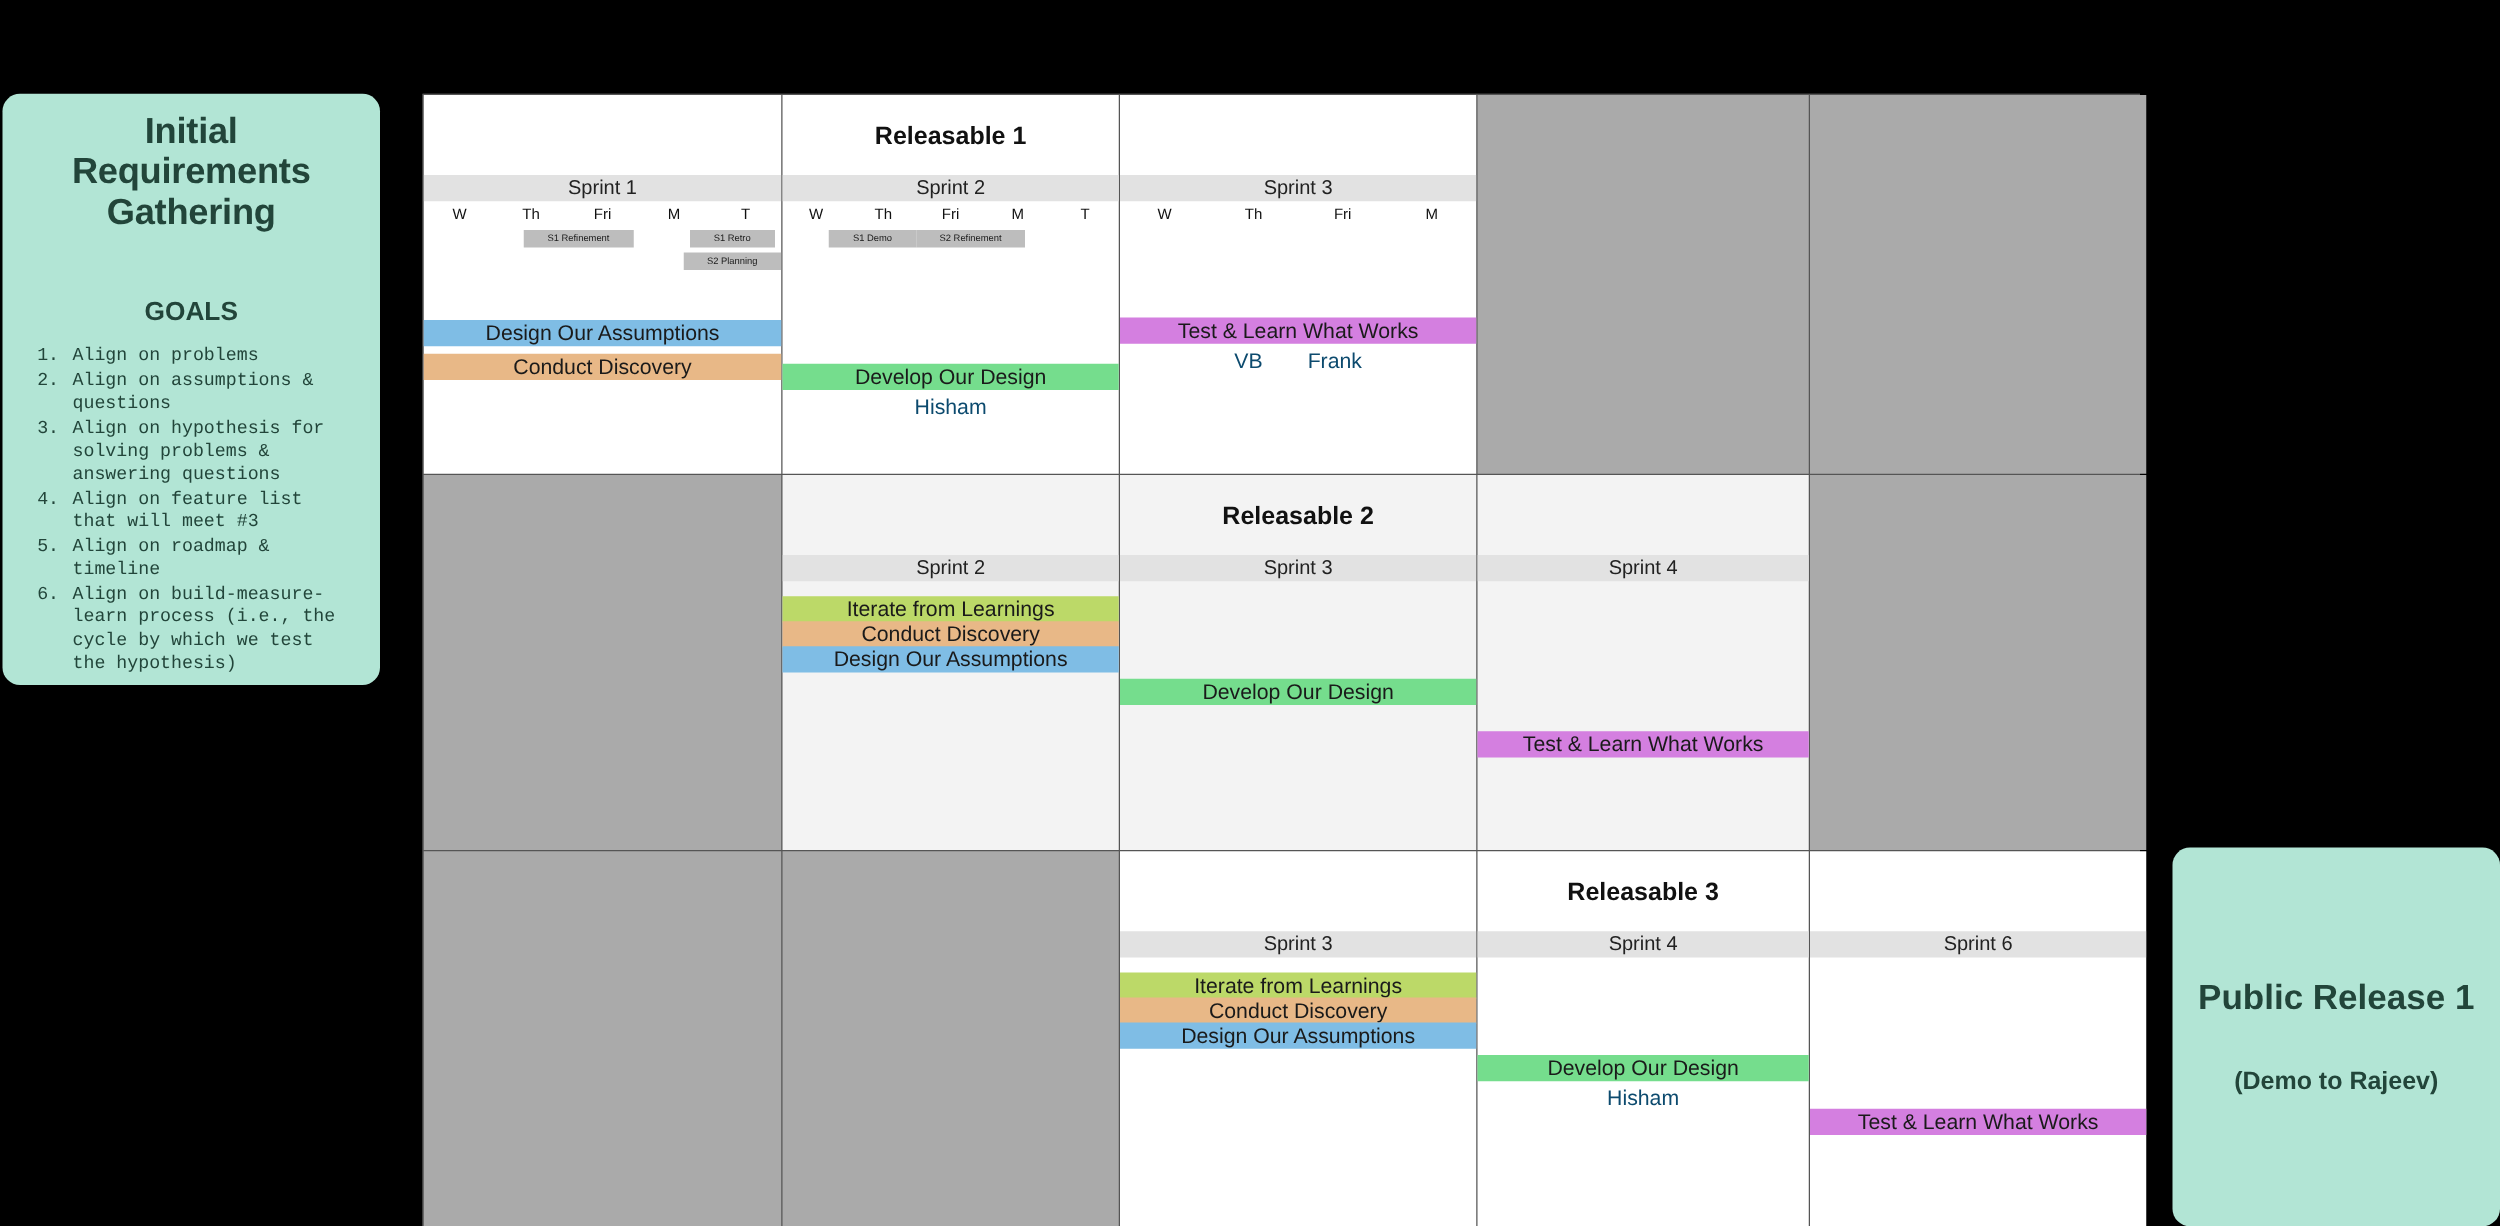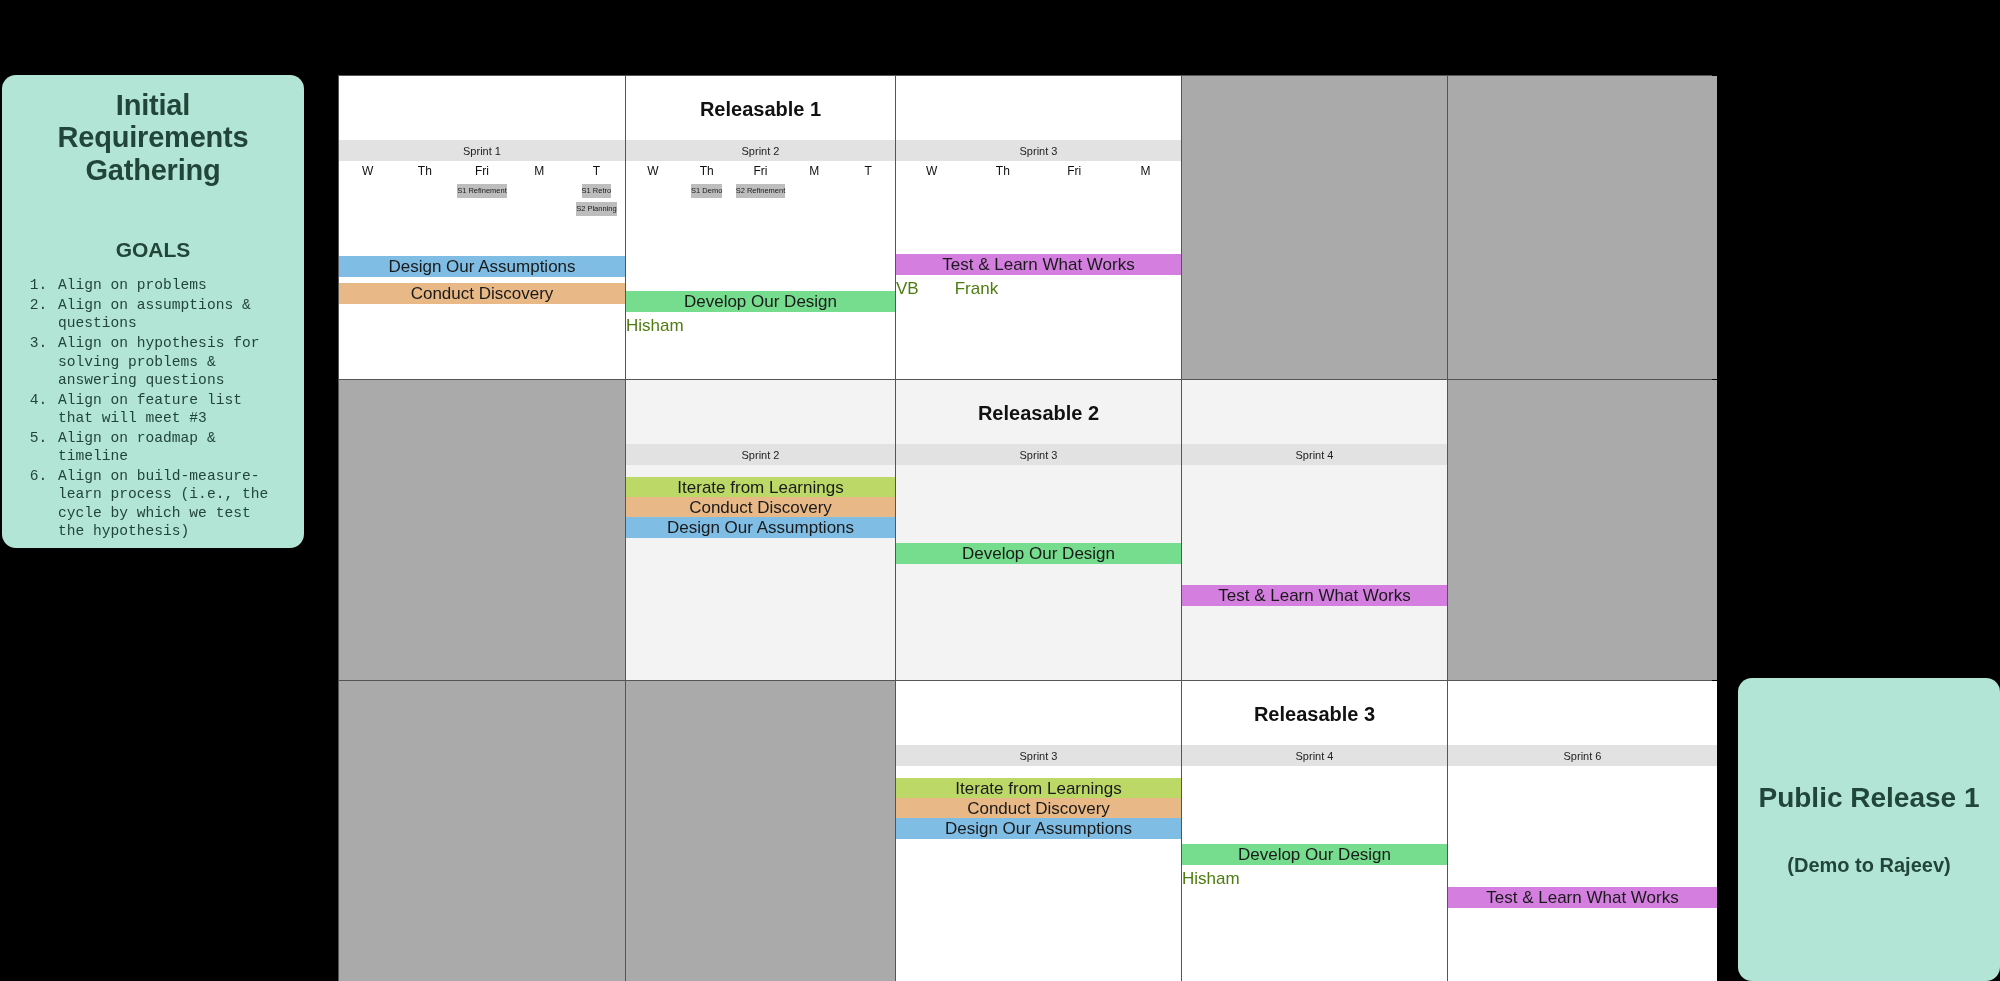--- a/index.html
+++ b/index.html
@@ -51,49 +51,49 @@
 
   
   .rel-heading{
     position:absolute;left:0;right:0;top:22px;text-align:center;
     font-size:20px;font-weight:bold;color:#111;
   }
   
   .sprint-strip{
     position:absolute;left:0;right:0;top:64px;height:21px;
     background:#e2e2e2;display:flex;align-items:center;justify-content:center;
-    font-size:11px;color:#222;
+    font-size:16px;color:#222;
   }
   
   .days{
     position:absolute;left:0;right:0;top:85px;height:22px;display:flex;
   }
   .day{
     flex:1;display:flex;flex-direction:column;align-items:center;
     font-size:12px;color:#111;
   }
   .day .dlabel{margin-top:3px;}
   .chips{
     position:absolute;left:0;right:0;top:108px;height:46px;display:flex;
   }
   .chipcol{flex:1;display:flex;flex-direction:column;align-items:center;gap:4px;}
   .chip{
     background:#bdbdbd;color:#1a1a1a;font-size:7.5px;
-    padding:2px 0;white-space:nowrap;line-height:1.35;
+    padding:2px 19px;white-space:nowrap;line-height:1.35;
   }
   
   .bar{
     position:absolute;left:0;right:0;height:21px;
     display:flex;align-items:center;justify-content:center;
     font-size:17px;color:#1a1a1a;white-space:nowrap;
   }
   .bar.wide{left:-1px;right:-1px;}
   .people-row{
-    position:absolute;left:0;right:0;display:flex;gap:36px;
-    font-size:17px;color:#4d7c0f;
+    position:absolute;left:0;right:0;display:flex;justify-content:center;gap:36px;
+    font-size:17px;color:#0c4a6e;
   }
 </style>
 </head>
 <body>
 
 <div class="note" id="note-initial">
   <h1 class="note-title">Initial Requirements Gathering</h1>
   <div class="goals-head">GOALS</div>
   <ol class="goals" id="goals-list">
       <li>Align on problems</li>

